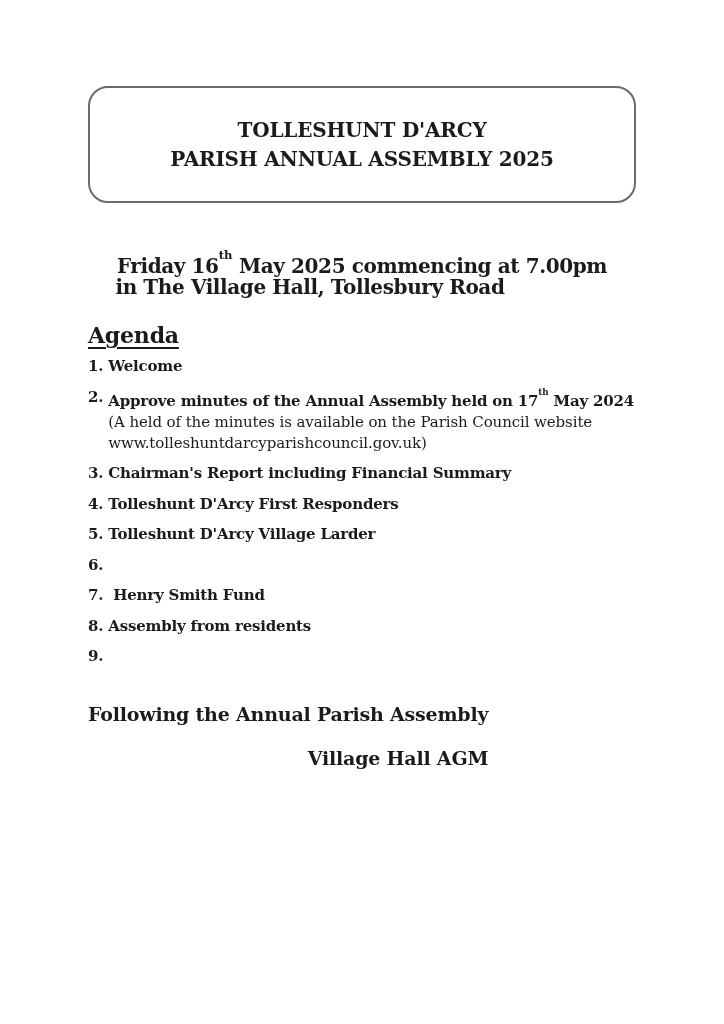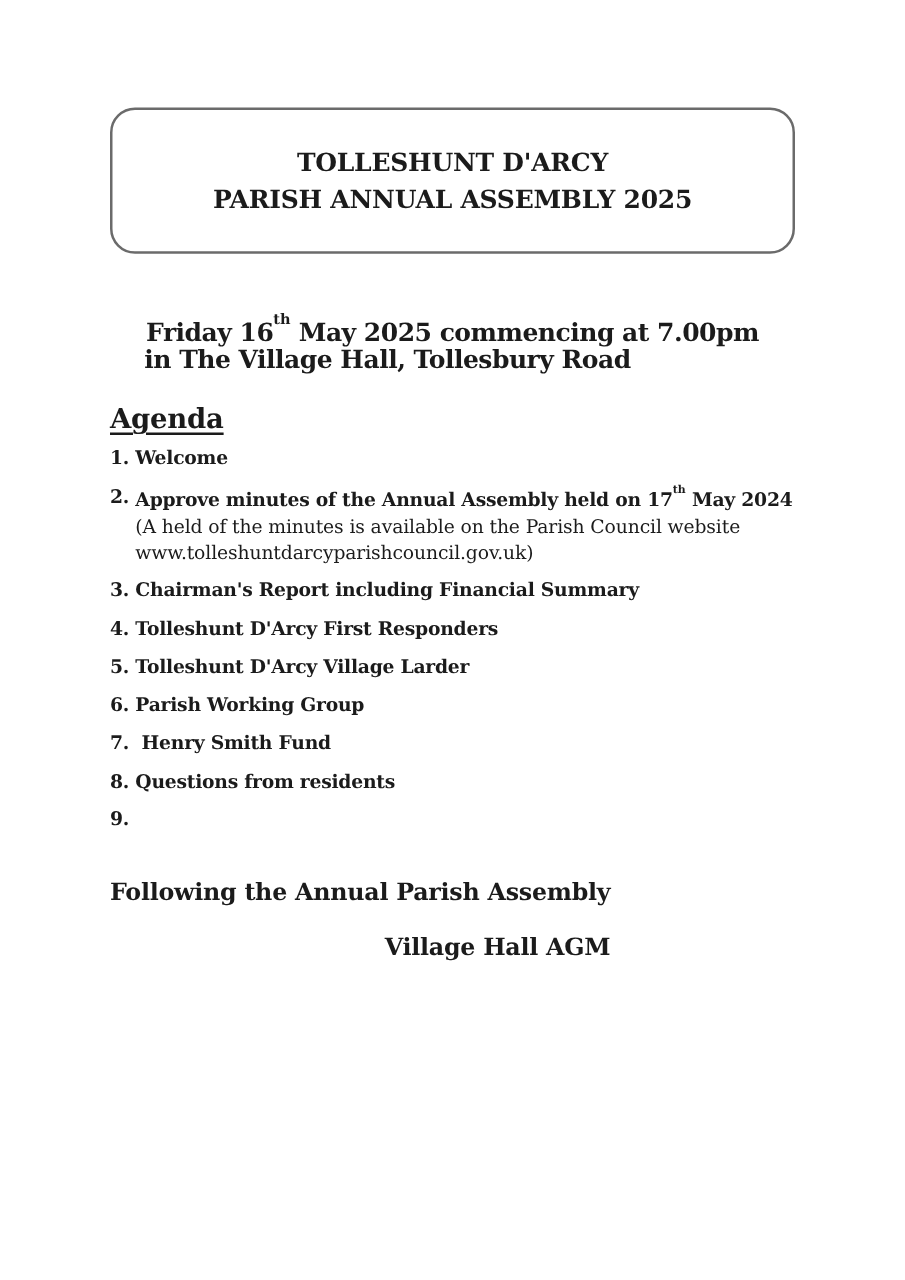--- a/index.html
+++ b/index.html
@@ -177,36 +177,33 @@
 
     <div class="item">
       <span class="item-num">5.</span>
       <span class="item-body">
           <span class="item-main">Tolleshunt D'Arcy Village Larder</span>
         </span>
     </div>
 
     <div class="item">
       <span class="item-num">6.</span>
-      <span class="item-body">
-          <span class="item-main">Parish Working Group</span>
-        </span>
     </div>
 
     <div class="item">
       <span class="item-num">7.</span>
       <span class="item-body">
           <span class="item-main"> Henry Smith Fund</span>
         </span>
     </div>
 
     <div class="item">
       <span class="item-num">8.</span>
       <span class="item-body">
-          <span class="item-main">Questions from residents</span>
+          <span class="item-main">Assembly from residents</span>
         </span>
     </div>
 
     <div class="item">
       <span class="item-num">9.</span>
     </div>
 
   </div>
 
   <div class="footer-block">

